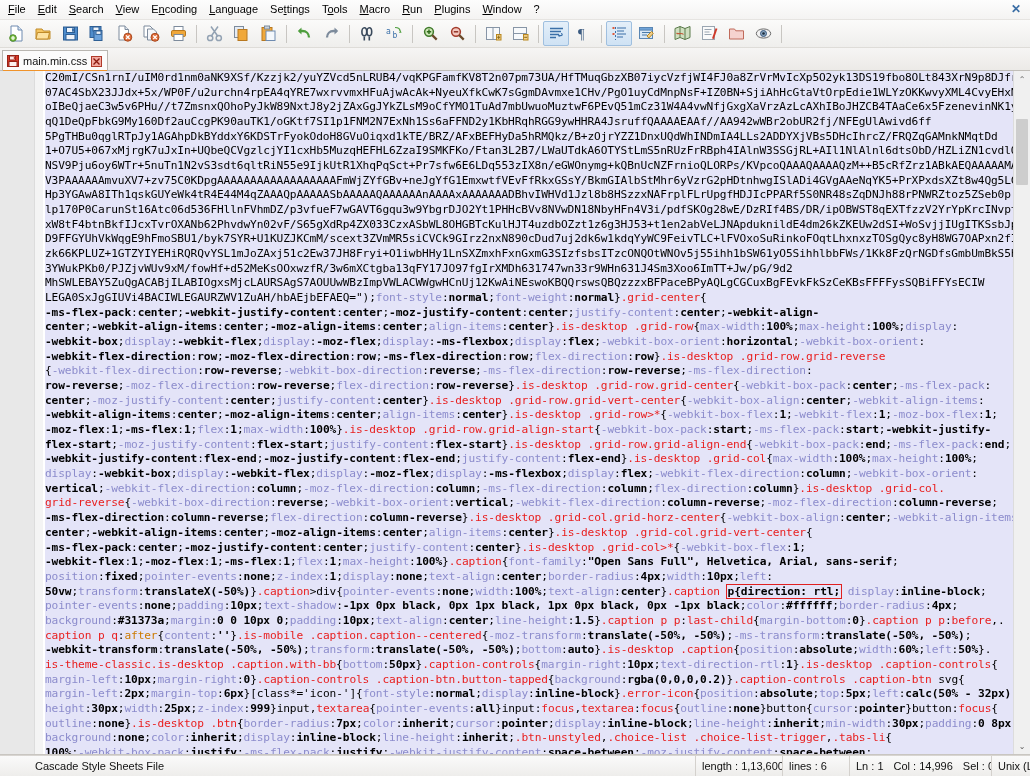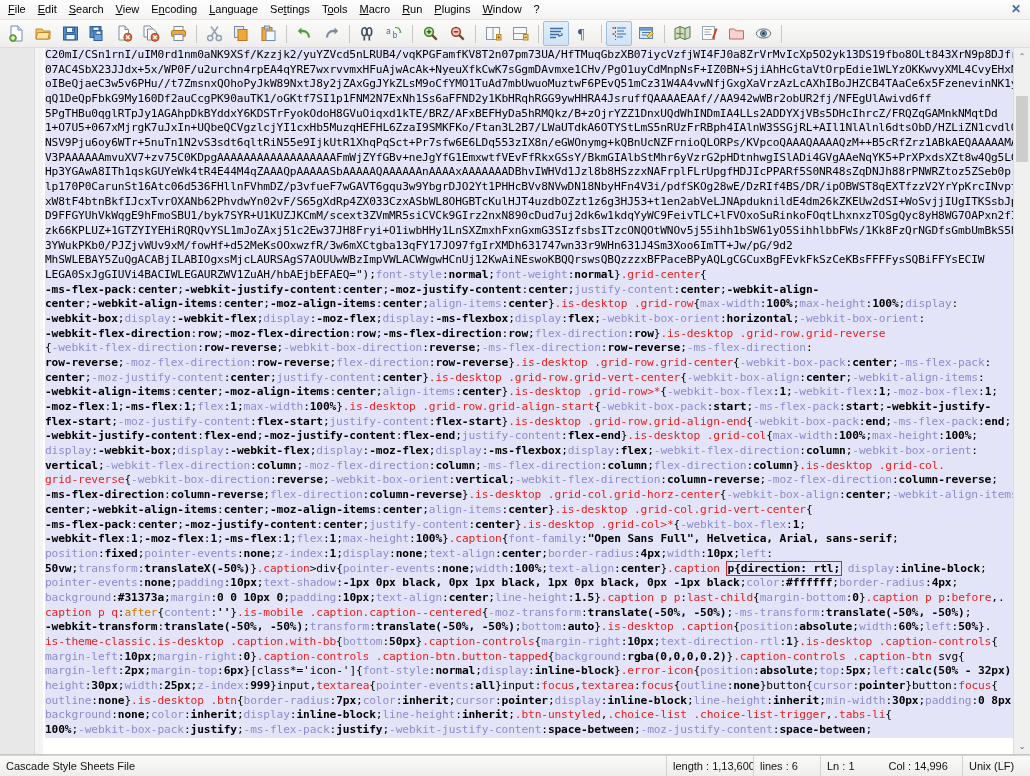--- a/index.html
+++ b/index.html
@@ -211,24 +211,24 @@
   }
   .st-cell {
     height: 20px;
     display: flex; align-items: center;
     padding-left: 6px;
     border-right: 1px solid #d4d1cd;
     white-space: nowrap;
     overflow: hidden;
     cursor: default;
   }
-  .st-doctype { flex: 0 0 660px; }
+  .st-doctype { flex: 0 0 660px; margin-left: 29px; }
   .st-len     { flex: 0 0 80px; text-align: center; }
   .st-lines   { flex: 0 0 60px; }
-  .st-pos     { flex: 0 0 135px; gap: 24px; }
+  .st-pos     { flex: 0 0 135px; }
   .st-eol     { flex: 0 0 75px; }
   .st-pos span { margin-right: 10px; }
 </style>
 </head>
 <body>
 
 <div id="app">
 
   <div class="menubar">
     <div id="menu-items-host" style="display:flex;align-items:center;">
@@ -465,20 +465,39 @@
     <div class="tb-btn">
       <svg width="17" height="17" viewBox="0 0 17 17">
           <ellipse cx="8.5" cy="8.5" rx="7.2" ry="4.6" fill="#f2f2f2" stroke="#6a6a6a"></ellipse>
           <circle cx="8.5" cy="8.5" r="3" fill="#8aa6c0" stroke="#3a5a80"></circle>
           <circle cx="8.5" cy="8.5" r="1.3" fill="#1a2a3a"></circle>
         </svg>
     </div>
     <div class="tb-sep"></div>
   </div>
 
+  <div class="tabbar">
+    <div class="tab">
+      <span class="tab-icon">
+        <svg width="12" height="12" viewBox="0 0 12 12">
+            <rect x="0.5" y="0.5" width="11" height="11" fill="#d83a2a" stroke="#9a2216"></rect>
+            <rect x="2.5" y="1" width="6" height="4" fill="#fde8e6" stroke="#9a2216"></rect>
+            <rect x="6.8" y="1.6" width="1.4" height="2.6" fill="#c0382a"></rect>
+            <rect x="2" y="6.5" width="8" height="5" fill="#fdf0ee" stroke="#9a2216"></rect>
+          </svg>
+      </span>
+      <span>main.min.css</span>
+      <span class="tab-close">
+        <svg width="11" height="11" viewBox="0 0 11 11">
+            <rect x="0.5" y="0.5" width="10" height="10" fill="#f3a9a0" stroke="#b03a2a"></rect>
+            <path d="M2.5 2.5l6 6M8.5 2.5l-6 6" stroke="#8a1a10" stroke-width="1.4"></path>
+          </svg>
+      </span>
+    </div>
+  </div>
 
   <div class="editor-wrap">
     <div class="left-margin"></div>
     <div class="fold-margin"></div>
     <div class="code-area">
       <div class="code" id="code-host"><span class="ln sel"><span class="b64">C20mI/CSn1rnI/uIM0rd1nm0aNK9XSf/Kzzjk2/yuYZVcd5nLRUB4/vqKPGFamfKV8T2n07pm73UA/HfTMuqGbzXB07iycVzfjWI4FJ0a8ZrVrMvIcXp5O2yk13DS19fbo8OLt843XrN9p8DJfro</span></span><span class="ln sel"><span class="b64">07AC4SbX23JJdx+5x/WP0F/u2urchn4rpEA4qYRE7wxrvvmxHFuAjwAcAk+NyeuXfkCwK7sGgmDAvmxe1CHv/PgO1uyCdMnpNsF+IZ0BN+SjiAhHcGtaVtOrpEdie1WLYzOKKwvyXML4CvyEHxNH</span></span><span class="ln sel"><span class="b64">oIBeQjaeC3w5v6PHu//t7ZmsnxQOhoPyJkW89NxtJ8y2jZAxGgJYkZLsM9oCfYMO1TuAd7mbUwuoMuztwF6PEvQ51mCz31W4A4vwNfjGxgXaVrzAzLcAXhIBoJHZCB4TAaCe6x5FzenevinNK1ya</span></span><span class="ln sel"><span class="b64">qQ1DeQpFbkG9My160Df2auCcgPK90auTK1/oGKtf7SI1p1FNM2N7ExNh1Ss6aFFND2y1KbHRqhRGG9ywHHRA4JsruffQAAAAEAAf//AA942wWBr2obUR2fj/NFEgUlAwivd6ff</span></span><span class="ln sel"><span class="b64">5PgTHBu0qglRTpJy1AGAhpDkBYddxY6KDSTrFyokOdoH8GVuOiqxd1kTE/BRZ/AFxBEFHyDa5hRMQkz/B+zOjrYZZ1DnxUQdWhINDmIA4LLs2ADDYXjVBs5DHcIhrcZ/FRQZqGAMnkNMqtDd</span></span><span class="ln sel"><span class="b64">1+O7U5+067xMjrgK7uJxIn+UQbeQCVgzlcjYI1cxHb5MuzqHEFHL6ZzaI9SMKFKo/Ftan3L2B7/LWaUTdkA6OTYStLmS5nRUzFrRBph4IAlnW3SSGjRL+AIl1NlAlnl6dtsObD/HZLiZN1cvdlO</span></span><span class="ln sel"><span class="b64">NSV9Pju6oy6WTr+5nuTn1N2vS3sdt6qltRiN55e9IjkUtR1XhqPqSct+Pr7sfw6E6LDq553zIX8n/eGWOnymg+kQBnUcNZFrnioQLORPs/KVpcoQAAAQAAAAQzM++B5cRfZrz1ABkAEQAAAAAMA</span></span><span class="ln sel"><span class="b64">V3PAAAAAAmvuXV7+zv75C0KDpgAAAAAAAAAAAAAAAAAAFmWjZYfGBv+neJgYfG1EmxwtfVEvFfRkxGSsY/BkmGIAlbStMhr6yVzrG2pHDtnhwgISlADi4GVgAAeNqYK5+PrXPxdsXZt8w4Qg5LCkd</span></span><span class="ln sel"><span class="b64">Hp3YGAwA8ITh1qskGUYeWk4tR4E44M4qZAAAQpAAAAASbAAAAAQAAAAAAnAAAAxAAAAAAADBhvIWHVd1Jzl8b8HSzzxNAFrplFLrUpgfHDJIcPPARf5S0NR48sZqDNJh88rPNWRZtoz5ZSeb0p</span></span><span class="ln sel"><span class="b64">lp170P0CarunSt16Atc06d536FHllnFVhmDZ/p3vfueF7wGAVT6gqu3w9YbgrDJO2Yt1PHHcBVv8NVwDN18NbyHFn4V3i/pdfSKOg28wE/DzRIf4BS/DR/ipOBWST8qEXTfzzV2YrYpKrcINvptw</span></span><span class="ln sel"><span class="b64">xW8tF4btnBkfIJcxTvrOXANb62PhvdwYn02vF/S65gXdRp4ZX033CzxASbWL8OHGBTcKulHJT4uzdbOZzt1z6g3HJ53+t1en2abVeLJNApduknildE4dm26kZKEUw2dSI+WoSvjjIUgITKSsbJp7</span></span><span class="ln sel"><span class="b64">D9FFGYUhVkWqgE9hFmoSBU1/byk7SYR+U1KUZJKCmM/scext3ZVmMR5siCVCk9GIrz2nxN890cDud7uj2dk6w1kdqYyWC9FeivTLC+lFVOxoSuRinkoFOqtLhxnxzTOSgQyc8yH8WG7OAPxn2fI1</span></span><span class="ln sel"><span class="b64">zk66KPLUZ+1GTZYIYEHiRQRQvYSL1mJoZAxj51c2Ew37JH8Fryi+O1iwbHHy1LnSXZmxhFxnGxmG3SIzfsbsITzcONQOtWNOv5j55ihh1bSW61yO5SihhlbbFWs/1Kk8FzQrNGDfsGmbUmBkS5hy</span></span><span class="ln sel"><span class="b64">3YWukPKb0/PJZjvWUv9xM/fowHf+d52MeKsOOxwzfR/3w6mXCtgba13qFY17JO97fgIrXMDh631747wn33r9WHn631J4Sm3Xoo6ImTT+Jw/pG/9d2</span></span><span class="ln sel"><span class="b64">MhSWLEBAY5ZuQgACABjILABIOgxsMjcLAURSAgS7AOUUwWBzImpVWLACWWgwHCnUj12KwAiNEswoKBQQrswsQBQzzzxBFPaceBPyAQLgCGCuxBgFEvkFkSzCeKBsFFFFysSQBiFFYsECIW</span></span><span class="ln sel"><span class="b64">LEGA0SxJgGIUVi4BACIWLEGAURZWV1ZuAH/hbAEjbEFAEQ=")</span><span class="punc">;</span><span class="prop">font-style</span><span class="punc">:</span><span class="val">normal</span><span class="punc">;</span><span class="prop">font-weight</span><span class="punc">:</span><span class="val">normal</span><span class="punc">}</span><span class="sel2">.grid-center</span><span class="punc">{</span></span><span class="ln sel"><span class="val">-ms-flex-pack</span><span class="punc">:</span><span class="val">center</span><span class="punc">;</span><span class="val">-webkit-justify-content</span><span class="punc">:</span><span class="val">center</span><span class="punc">;</span><span class="val">-moz-justify-content</span><span class="punc">:</span><span class="val">center</span><span class="punc">;</span><span class="prop">justify-content</span><span class="punc">:</span><span class="val">center</span><span class="punc">;</span><span class="val">-webkit-align-</span></span><span class="ln sel"><span class="val">center</span><span class="punc">;</span><span class="val">-webkit-align-items</span><span class="punc">:</span><span class="val">center</span><span class="punc">;</span><span class="val">-moz-align-items</span><span class="punc">:</span><span class="val">center</span><span class="punc">;</span><span class="prop">align-items</span><span class="punc">:</span><span class="val">center</span><span class="punc">}</span><span class="sel2">.is-desktop .grid-row</span><span class="punc">{</span><span class="prop">max-width</span><span class="punc">:</span><span class="val">100%</span><span class="punc">;</span><span class="prop">max-height</span><span class="punc">:</span><span class="val">100%</span><span class="punc">;</span><span class="prop">display</span><span class="punc">:</span></span><span class="ln sel"><span class="val">-webkit-box</span><span class="punc">;</span><span class="prop">display</span><span class="punc">:</span><span class="val">-webkit-flex</span><span class="punc">;</span><span class="prop">display</span><span class="punc">:</span><span class="val">-moz-flex</span><span class="punc">;</span><span class="prop">display</span><span class="punc">:</span><span class="val">-ms-flexbox</span><span class="punc">;</span><span class="prop">display</span><span class="punc">:</span><span class="val">flex</span><span class="punc">;</span><span class="prop">-webkit-box-orient</span><span class="punc">:</span><span class="val">horizontal</span><span class="punc">;</span><span class="prop">-webkit-box-orient</span><span class="punc">:</span></span><span class="ln sel"><span class="val">-webkit-flex-direction</span><span class="punc">:</span><span class="val">row</span><span class="punc">;</span><span class="val">-moz-flex-direction</span><span class="punc">:</span><span class="val">row</span><span class="punc">;</span><span class="val">-ms-flex-direction</span><span class="punc">:</span><span class="val">row</span><span class="punc">;</span><span class="prop">flex-direction</span><span class="punc">:</span><span class="val">row</span><span class="punc">}</span><span class="sel2">.is-desktop .grid-row.grid-reverse</span></span><span class="ln sel"><span class="punc">{</span><span class="prop">-webkit-flex-direction</span><span class="punc">:</span><span class="val">row-reverse</span><span class="punc">;</span><span class="prop">-webkit-box-direction</span><span class="punc">:</span><span class="val">reverse</span><span class="punc">;</span><span class="prop">-ms-flex-direction</span><span class="punc">:</span><span class="val">row-reverse</span><span class="punc">;</span><span class="prop">-ms-flex-direction</span><span class="punc">:</span></span><span class="ln sel"><span class="val">row-reverse</span><span class="punc">;</span><span class="prop">-moz-flex-direction</span><span class="punc">:</span><span class="val">row-reverse</span><span class="punc">;</span><span class="prop">flex-direction</span><span class="punc">:</span><span class="val">row-reverse</span><span class="punc">}</span><span class="sel2">.is-desktop .grid-row.grid-center</span><span class="punc">{</span><span class="prop">-webkit-box-pack</span><span class="punc">:</span><span class="val">center</span><span class="punc">;</span><span class="prop">-ms-flex-pack</span><span class="punc">:</span></span><span class="ln sel"><span class="val">center</span><span class="punc">;</span><span class="prop">-moz-justify-content</span><span class="punc">:</span><span class="val">center</span><span class="punc">;</span><span class="prop">justify-content</span><span class="punc">:</span><span class="val">center</span><span class="punc">}</span><span class="sel2">.is-desktop .grid-row.grid-vert-center</span><span class="punc">{</span><span class="prop">-webkit-box-align</span><span class="punc">:</span><span class="val">center</span><span class="punc">;</span><span class="prop">-webkit-align-items</span><span class="punc">:</span></span><span class="ln sel"><span class="val">-webkit-align-items</span><span class="punc">:</span><span class="val">center</span><span class="punc">;</span><span class="val">-moz-align-items</span><span class="punc">:</span><span class="val">center</span><span class="punc">;</span><span class="prop">align-items</span><span class="punc">:</span><span class="val">center</span><span class="punc">}</span><span class="sel2">.is-desktop .grid-row&gt;*</span><span class="punc">{</span><span class="prop">-webkit-box-flex</span><span class="punc">:</span><span class="val">1</span><span class="punc">;</span><span class="prop">-webkit-flex</span><span class="punc">:</span><span class="val">1</span><span class="punc">;</span><span class="prop">-moz-box-flex</span><span class="punc">:</span><span class="val">1</span><span class="punc">;</span></span><span class="ln sel"><span class="val">-moz-flex</span><span class="punc">:</span><span class="val">1</span><span class="punc">;</span><span class="val">-ms-flex</span><span class="punc">:</span><span class="val">1</span><span class="punc">;</span><span class="prop">flex</span><span class="punc">:</span><span class="val">1</span><span class="punc">;</span><span class="prop">max-width</span><span class="punc">:</span><span class="val">100%</span><span class="punc">}</span><span class="sel2">.is-desktop .grid-row.grid-align-start</span><span class="punc">{</span><span class="prop">-webkit-box-pack</span><span class="punc">:</span><span class="val">start</span><span class="punc">;</span><span class="prop">-ms-flex-pack</span><span class="punc">:</span><span class="val">start</span><span class="punc">;</span><span class="val">-webkit-justify-</span></span><span class="ln sel"><span class="val">flex-start</span><span class="punc">;</span><span class="prop">-moz-justify-content</span><span class="punc">:</span><span class="val">flex-start</span><span class="punc">;</span><span class="prop">justify-content</span><span class="punc">:</span><span class="val">flex-start</span><span class="punc">}</span><span class="sel2">.is-desktop .grid-row.grid-align-end</span><span class="punc">{</span><span class="prop">-webkit-box-pack</span><span class="punc">:</span><span class="val">end</span><span class="punc">;</span><span class="prop">-ms-flex-pack</span><span class="punc">:</span><span class="val">end</span><span class="punc">;</span></span><span class="ln sel"><span class="val">-webkit-justify-content</span><span class="punc">:</span><span class="val">flex-end</span><span class="punc">;</span><span class="val">-moz-justify-content</span><span class="punc">:</span><span class="val">flex-end</span><span class="punc">;</span><span class="prop">justify-content</span><span class="punc">:</span><span class="val">flex-end</span><span class="punc">}</span><span class="sel2">.is-desktop .grid-col</span><span class="punc">{</span><span class="prop">max-width</span><span class="punc">:</span><span class="val">100%</span><span class="punc">;</span><span class="prop">max-height</span><span class="punc">:</span><span class="val">100%</span><span class="punc">;</span></span><span class="ln sel"><span class="prop">display</span><span class="punc">:</span><span class="val">-webkit-box</span><span class="punc">;</span><span class="prop">display</span><span class="punc">:</span><span class="val">-webkit-flex</span><span class="punc">;</span><span class="prop">display</span><span class="punc">:</span><span class="val">-moz-flex</span><span class="punc">;</span><span class="prop">display</span><span class="punc">:</span><span class="val">-ms-flexbox</span><span class="punc">;</span><span class="prop">display</span><span class="punc">:</span><span class="val">flex</span><span class="punc">;</span><span class="prop">-webkit-flex-direction</span><span class="punc">:</span><span class="val">column</span><span class="punc">;</span><span class="prop">-webkit-box-orient</span><span class="punc">:</span></span><span class="ln sel"><span class="val">vertical</span><span class="punc">;</span><span class="prop">-webkit-flex-direction</span><span class="punc">:</span><span class="val">column</span><span class="punc">;</span><span class="prop">-moz-flex-direction</span><span class="punc">:</span><span class="val">column</span><span class="punc">;</span><span class="prop">-ms-flex-direction</span><span class="punc">:</span><span class="val">column</span><span class="punc">;</span><span class="prop">flex-direction</span><span class="punc">:</span><span class="val">column</span><span class="punc">}</span><span class="sel2">.is-desktop .grid-col.</span></span><span class="ln sel"><span class="sel2">grid-reverse</span><span class="punc">{</span><span class="prop">-webkit-box-direction</span><span class="punc">:</span><span class="val">reverse</span><span class="punc">;</span><span class="prop">-webkit-box-orient</span><span class="punc">:</span><span class="val">vertical</span><span class="punc">;</span><span class="prop">-webkit-flex-direction</span><span class="punc">:</span><span class="val">column-reverse</span><span class="punc">;</span><span class="prop">-moz-flex-direction</span><span class="punc">:</span><span class="val">column-reverse</span><span class="punc">;</span></span><span class="ln sel"><span class="val">-ms-flex-direction</span><span class="punc">:</span><span class="val">column-reverse</span><span class="punc">;</span><span class="prop">flex-direction</span><span class="punc">:</span><span class="val">column-reverse</span><span class="punc">}</span><span class="sel2">.is-desktop .grid-col.grid-horz-center</span><span class="punc">{</span><span class="prop">-webkit-box-align</span><span class="punc">:</span><span class="val">center</span><span class="punc">;</span><span class="prop">-webkit-align-items</span></span><span class="ln sel"><span class="val">center</span><span class="punc">;</span><span class="val">-webkit-align-items</span><span class="punc">:</span><span class="val">center</span><span class="punc">;</span><span class="val">-moz-align-items</span><span class="punc">:</span><span class="val">center</span><span class="punc">;</span><span class="prop">align-items</span><span class="punc">:</span><span class="val">center</span><span class="punc">}</span><span class="sel2">.is-desktop .grid-col.grid-vert-center</span><span class="punc">{</span></span><span class="ln sel"><span class="val">-ms-flex-pack</span><span class="punc">:</span><span class="val">center</span><span class="punc">;</span><span class="val">-moz-justify-content</span><span class="punc">:</span><span class="val">center</span><span class="punc">;</span><span class="prop">justify-content</span><span class="punc">:</span><span class="val">center</span><span class="punc">}</span><span class="sel2">.is-desktop .grid-col&gt;*</span><span class="punc">{</span><span class="prop">-webkit-box-flex</span><span class="punc">:</span><span class="val">1</span><span class="punc">;</span></span><span class="ln sel"><span class="val">-webkit-flex</span><span class="punc">:</span><span class="val">1</span><span class="punc">;</span><span class="val">-moz-flex</span><span class="punc">:</span><span class="val">1</span><span class="punc">;</span><span class="val">-ms-flex</span><span class="punc">:</span><span class="val">1</span><span class="punc">;</span><span class="prop">flex</span><span class="punc">:</span><span class="val">1</span><span class="punc">;</span><span class="prop">max-height</span><span class="punc">:</span><span class="val">100%</span><span class="punc">}</span><span class="sel2">.caption</span><span class="punc">{</span><span class="prop">font-family</span><span class="punc">:</span><span class="val">"Open Sans Full", Helvetica, Arial, sans-serif</span><span class="punc">;</span></span><span class="ln sel"><span class="prop">position</span><span class="punc">:</span><span class="val">fixed</span><span class="punc">;</span><span class="prop">pointer-events</span><span class="punc">:</span><span class="val">none</span><span class="punc">;</span><span class="prop">z-index</span><span class="punc">:</span><span class="val">1</span><span class="punc">;</span><span class="prop">display</span><span class="punc">:</span><span class="val">none</span><span class="punc">;</span><span class="prop">text-align</span><span class="punc">:</span><span class="val">center</span><span class="punc">;</span><span class="prop">border-radius</span><span class="punc">:</span><span class="val">4px</span><span class="punc">;</span><span class="prop">width</span><span class="punc">:</span><span class="val">10px</span><span class="punc">;</span><span class="prop">left</span><span class="punc">:</span></span><span class="ln sel"><span class="val">50vw</span><span class="punc">;</span><span class="prop">transform</span><span class="punc">:</span><span class="val">translateX(-50%)</span><span class="punc">}</span><span class="sel2">.caption</span><span class="punc">&gt;</span><span class="punc">div</span><span class="punc">{</span><span class="prop">pointer-events</span><span class="punc">:</span><span class="val">none</span><span class="punc">;</span><span class="prop">width</span><span class="punc">:</span><span class="val">100%</span><span class="punc">;</span><span class="prop">text-align</span><span class="punc">:</span><span class="val">center</span><span class="punc">}</span><span class="sel2">.caption </span><span class="findbox val">p{direction: rtl;</span><span class="punc"> </span><span class="prop">display</span><span class="punc">:</span><span class="val">inline-block</span><span class="punc">;</span></span><span class="ln sel"><span class="prop">pointer-events</span><span class="punc">:</span><span class="val">none</span><span class="punc">;</span><span class="prop">padding</span><span class="punc">:</span><span class="val">10px</span><span class="punc">;</span><span class="prop">text-shadow</span><span class="punc">:</span><span class="val">-1px 0px black, 0px 1px black, 1px 0px black, 0px -1px black</span><span class="punc">;</span><span class="prop">color</span><span class="punc">:</span><span class="val">#ffffff</span><span class="punc">;</span><span class="prop">border-radius</span><span class="punc">:</span><span class="val">4px</span><span class="punc">;</span></span><span class="ln sel"><span class="prop">background</span><span class="punc">:</span><span class="val">#31373a</span><span class="punc">;</span><span class="prop">margin</span><span class="punc">:</span><span class="val">0 0 10px 0</span><span class="punc">;</span><span class="prop">padding</span><span class="punc">:</span><span class="val">10px</span><span class="punc">;</span><span class="prop">text-align</span><span class="punc">:</span><span class="val">center</span><span class="punc">;</span><span class="prop">line-height</span><span class="punc">:</span><span class="val">1.5</span><span class="punc">}</span><span class="sel2">.caption p p</span><span class="punc">:</span><span class="sel2">last-child</span><span class="punc">{</span><span class="prop">margin-bottom</span><span class="punc">:</span><span class="val">0</span><span class="punc">}</span><span class="sel2">.caption p p</span><span class="punc">:</span><span class="sel2">before</span><span class="punc">,.</span></span><span class="ln sel"><span class="sel2">caption p q</span><span class="punc">:</span><span class="kw">after</span><span class="punc">{</span><span class="prop">content</span><span class="punc">:</span><span class="val">''</span><span class="punc">}</span><span class="sel2">.is-mobile .caption.caption--centered</span><span class="punc">{</span><span class="prop">-moz-transform</span><span class="punc">:</span><span class="val">translate(-50%, -50%)</span><span class="punc">;</span><span class="prop">-ms-transform</span><span class="punc">:</span><span class="val">translate(-50%, -50%)</span><span class="punc">;</span></span><span class="ln sel"><span class="val">-webkit-transform</span><span class="punc">:</span><span class="val">translate(-50%, -50%)</span><span class="punc">;</span><span class="prop">transform</span><span class="punc">:</span><span class="val">translate(-50%, -50%)</span><span class="punc">;</span><span class="prop">bottom</span><span class="punc">:</span><span class="val">auto</span><span class="punc">}</span><span class="sel2">.is-desktop .caption</span><span class="punc">{</span><span class="prop">position</span><span class="punc">:</span><span class="val">absolute</span><span class="punc">;</span><span class="prop">width</span><span class="punc">:</span><span class="val">60%</span><span class="punc">;</span><span class="prop">left</span><span class="punc">:</span><span class="val">50%</span><span class="punc">}</span><span class="punc">.</span></span><span class="ln sel"><span class="sel2">is-theme-classic.is-desktop .caption.with-bb</span><span class="punc">{</span><span class="prop">bottom</span><span class="punc">:</span><span class="val">50px</span><span class="punc">}</span><span class="sel2">.caption-controls</span><span class="punc">{</span><span class="prop">margin-right</span><span class="punc">:</span><span class="val">10px</span><span class="punc">;</span><span class="prop">text-direction-rtl</span><span class="punc">:</span><span class="val">1</span><span class="punc">}</span><span class="sel2">.is-desktop .caption-controls</span><span class="punc">{</span></span><span class="ln sel"><span class="prop">margin-left</span><span class="punc">:</span><span class="val">10px</span><span class="punc">;</span><span class="prop">margin-right</span><span class="punc">:</span><span class="val">0</span><span class="punc">}</span><span class="sel2">.caption-controls .caption-btn.button-tapped</span><span class="punc">{</span><span class="prop">background</span><span class="punc">:</span><span class="val">rgba(0,0,0,0.2)</span><span class="punc">}</span><span class="sel2">.caption-controls .caption-btn </span><span class="punc">svg</span><span class="punc">{</span></span><span class="ln sel"><span class="prop">margin-left</span><span class="punc">:</span><span class="val">2px</span><span class="punc">;</span><span class="prop">margin-top</span><span class="punc">:</span><span class="val">6px</span><span class="punc">}</span><span class="punc">[class*='icon-']</span><span class="punc">{</span><span class="prop">font-style</span><span class="punc">:</span><span class="val">normal</span><span class="punc">;</span><span class="prop">display</span><span class="punc">:</span><span class="val">inline-block</span><span class="punc">}</span><span class="sel2">.error-icon</span><span class="punc">{</span><span class="prop">position</span><span class="punc">:</span><span class="val">absolute</span><span class="punc">;</span><span class="prop">top</span><span class="punc">:</span><span class="val">5px</span><span class="punc">;</span><span class="prop">left</span><span class="punc">:</span><span class="val">calc(50% - 32px)</span><span class="punc">;</span></span><span class="ln sel"><span class="prop">height</span><span class="punc">:</span><span class="val">30px</span><span class="punc">;</span><span class="prop">width</span><span class="punc">:</span><span class="val">25px</span><span class="punc">;</span><span class="prop">z-index</span><span class="punc">:</span><span class="val">999</span><span class="punc">}</span><span class="punc">input</span><span class="punc">,</span><span class="sel2">textarea</span><span class="punc">{</span><span class="prop">pointer-events</span><span class="punc">:</span><span class="val">all</span><span class="punc">}</span><span class="punc">input</span><span class="punc">:</span><span class="sel2">focus</span><span class="punc">,</span><span class="sel2">textarea</span><span class="punc">:</span><span class="sel2">focus</span><span class="punc">{</span><span class="prop">outline</span><span class="punc">:</span><span class="val">none</span><span class="punc">}</span><span class="punc">button</span><span class="punc">{</span><span class="prop">cursor</span><span class="punc">:</span><span class="val">pointer</span><span class="punc">}</span><span class="punc">button</span><span class="punc">:</span><span class="sel2">focus</span><span class="punc">{</span></span><span class="ln sel"><span class="prop">outline</span><span class="punc">:</span><span class="val">none</span><span class="punc">}</span><span class="sel2">.is-desktop .btn</span><span class="punc">{</span><span class="prop">border-radius</span><span class="punc">:</span><span class="val">7px</span><span class="punc">;</span><span class="prop">color</span><span class="punc">:</span><span class="val">inherit</span><span class="punc">;</span><span class="prop">cursor</span><span class="punc">:</span><span class="val">pointer</span><span class="punc">;</span><span class="prop">display</span><span class="punc">:</span><span class="val">inline-block</span><span class="punc">;</span><span class="prop">line-height</span><span class="punc">:</span><span class="val">inherit</span><span class="punc">;</span><span class="prop">min-width</span><span class="punc">:</span><span class="val">30px</span><span class="punc">;</span><span class="prop">padding</span><span class="punc">:</span><span class="val">0 8px</span><span class="punc">;</span></span><span class="ln sel"><span class="prop">background</span><span class="punc">:</span><span class="val">none</span><span class="punc">;</span><span class="prop">color</span><span class="punc">:</span><span class="val">inherit</span><span class="punc">;</span><span class="prop">display</span><span class="punc">:</span><span class="val">inline-block</span><span class="punc">;</span><span class="prop">line-height</span><span class="punc">:</span><span class="val">inherit</span><span class="punc">;</span><span class="sel2">.btn-unstyled</span><span class="punc">,</span><span class="sel2">.choice-list</span><span class="punc"> </span><span class="sel2">.choice-list-trigger</span><span class="punc">,</span><span class="sel2">.tabs-li</span><span class="punc">{</span></span><span class="ln sel"><span class="val">100%</span><span class="punc">;</span><span class="prop">-webkit-box-pack</span><span class="punc">:</span><span class="val">justify</span><span class="punc">;</span><span class="prop">-ms-flex-pack</span><span class="punc">:</span><span class="val">justify</span><span class="punc">;</span><span class="prop">-webkit-justify-content</span><span class="punc">:</span><span class="val">space-between</span><span class="punc">;</span><span class="prop">-moz-justify-content</span><span class="punc">:</span><span class="val">space-between</span><span class="punc">;</span></span></div>
     </div>
     <div class="vscroll">
       <div class="vs-arrow">⌃</div>
       <div class="vs-thumb"></div>

